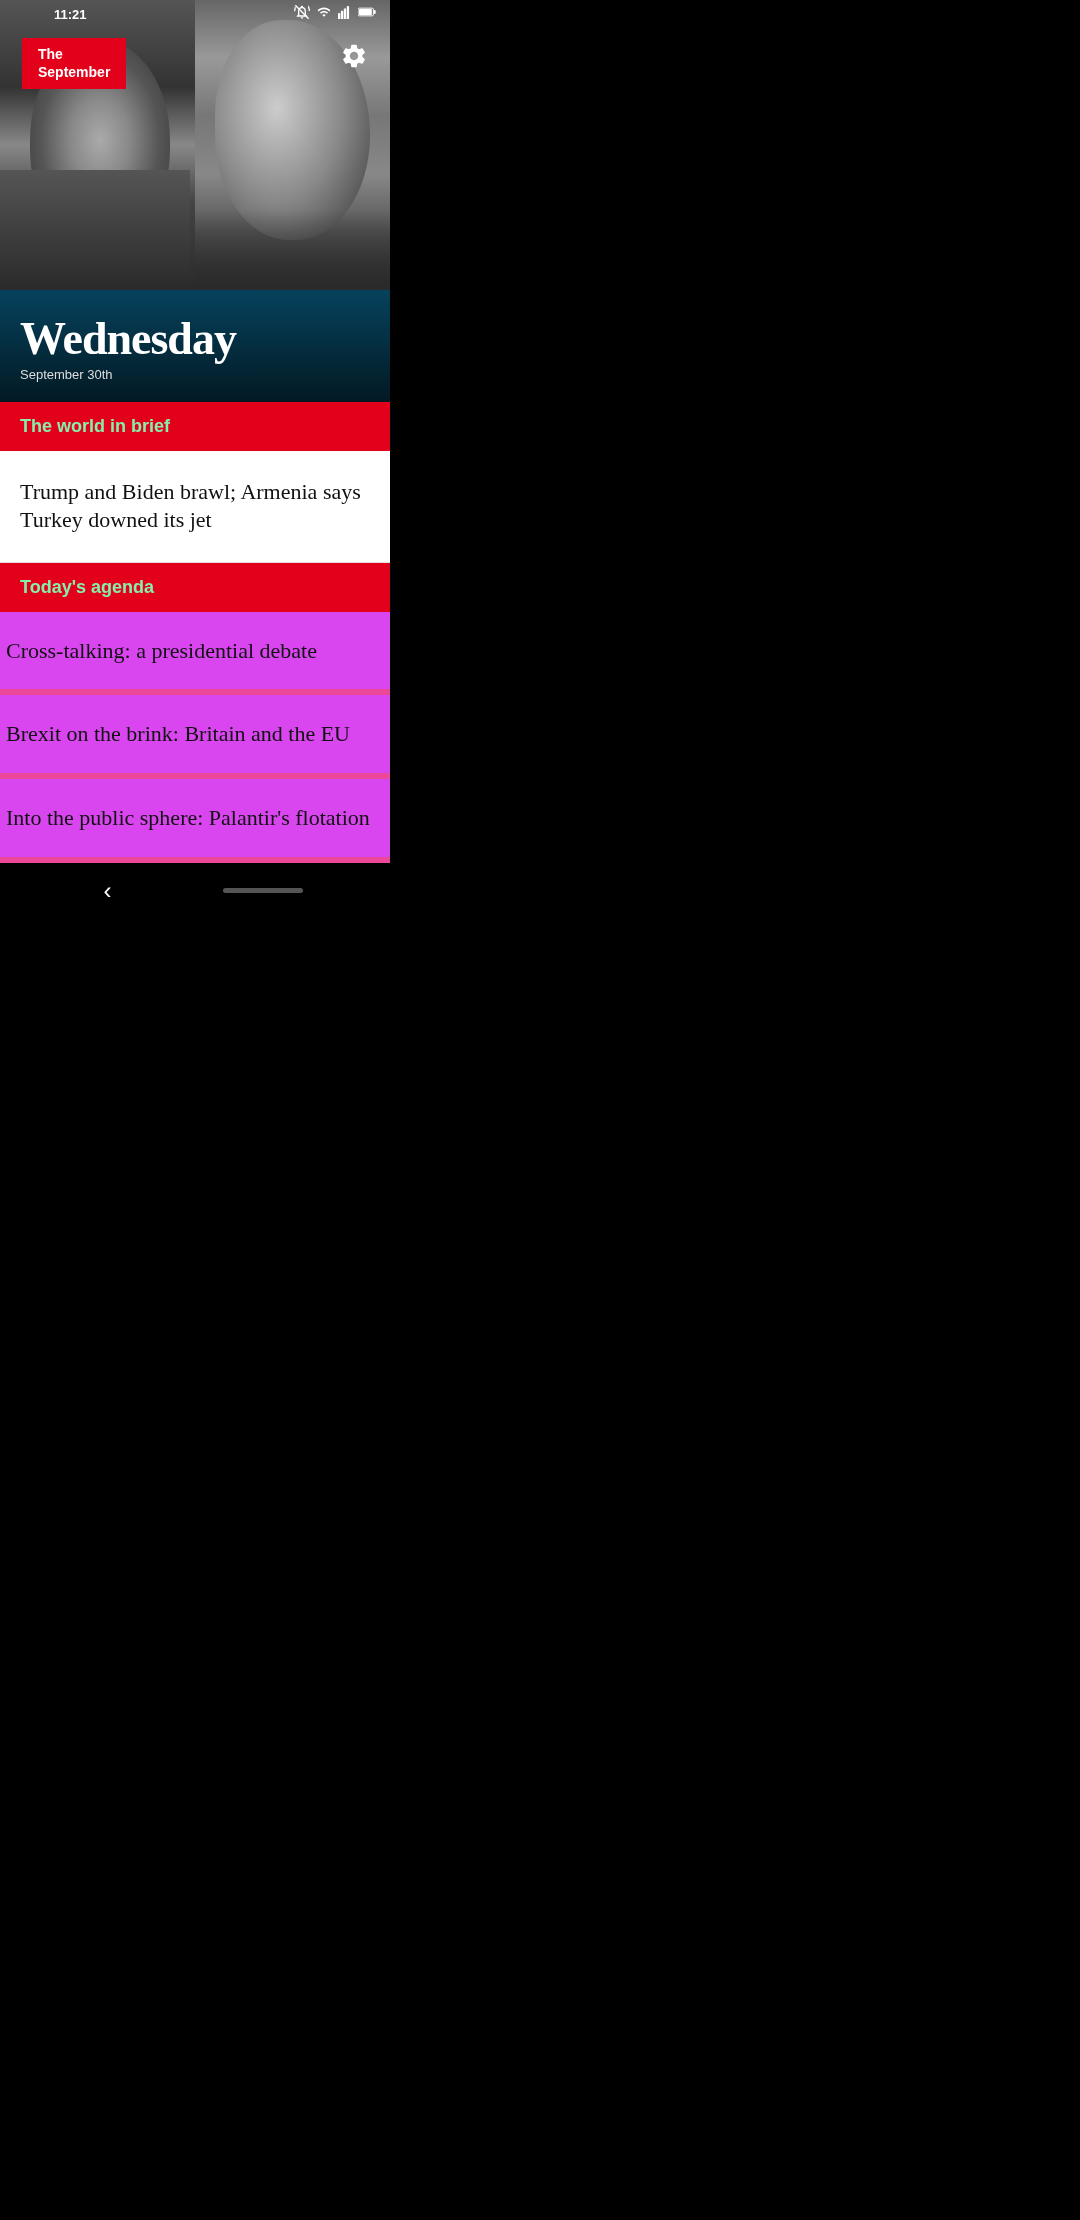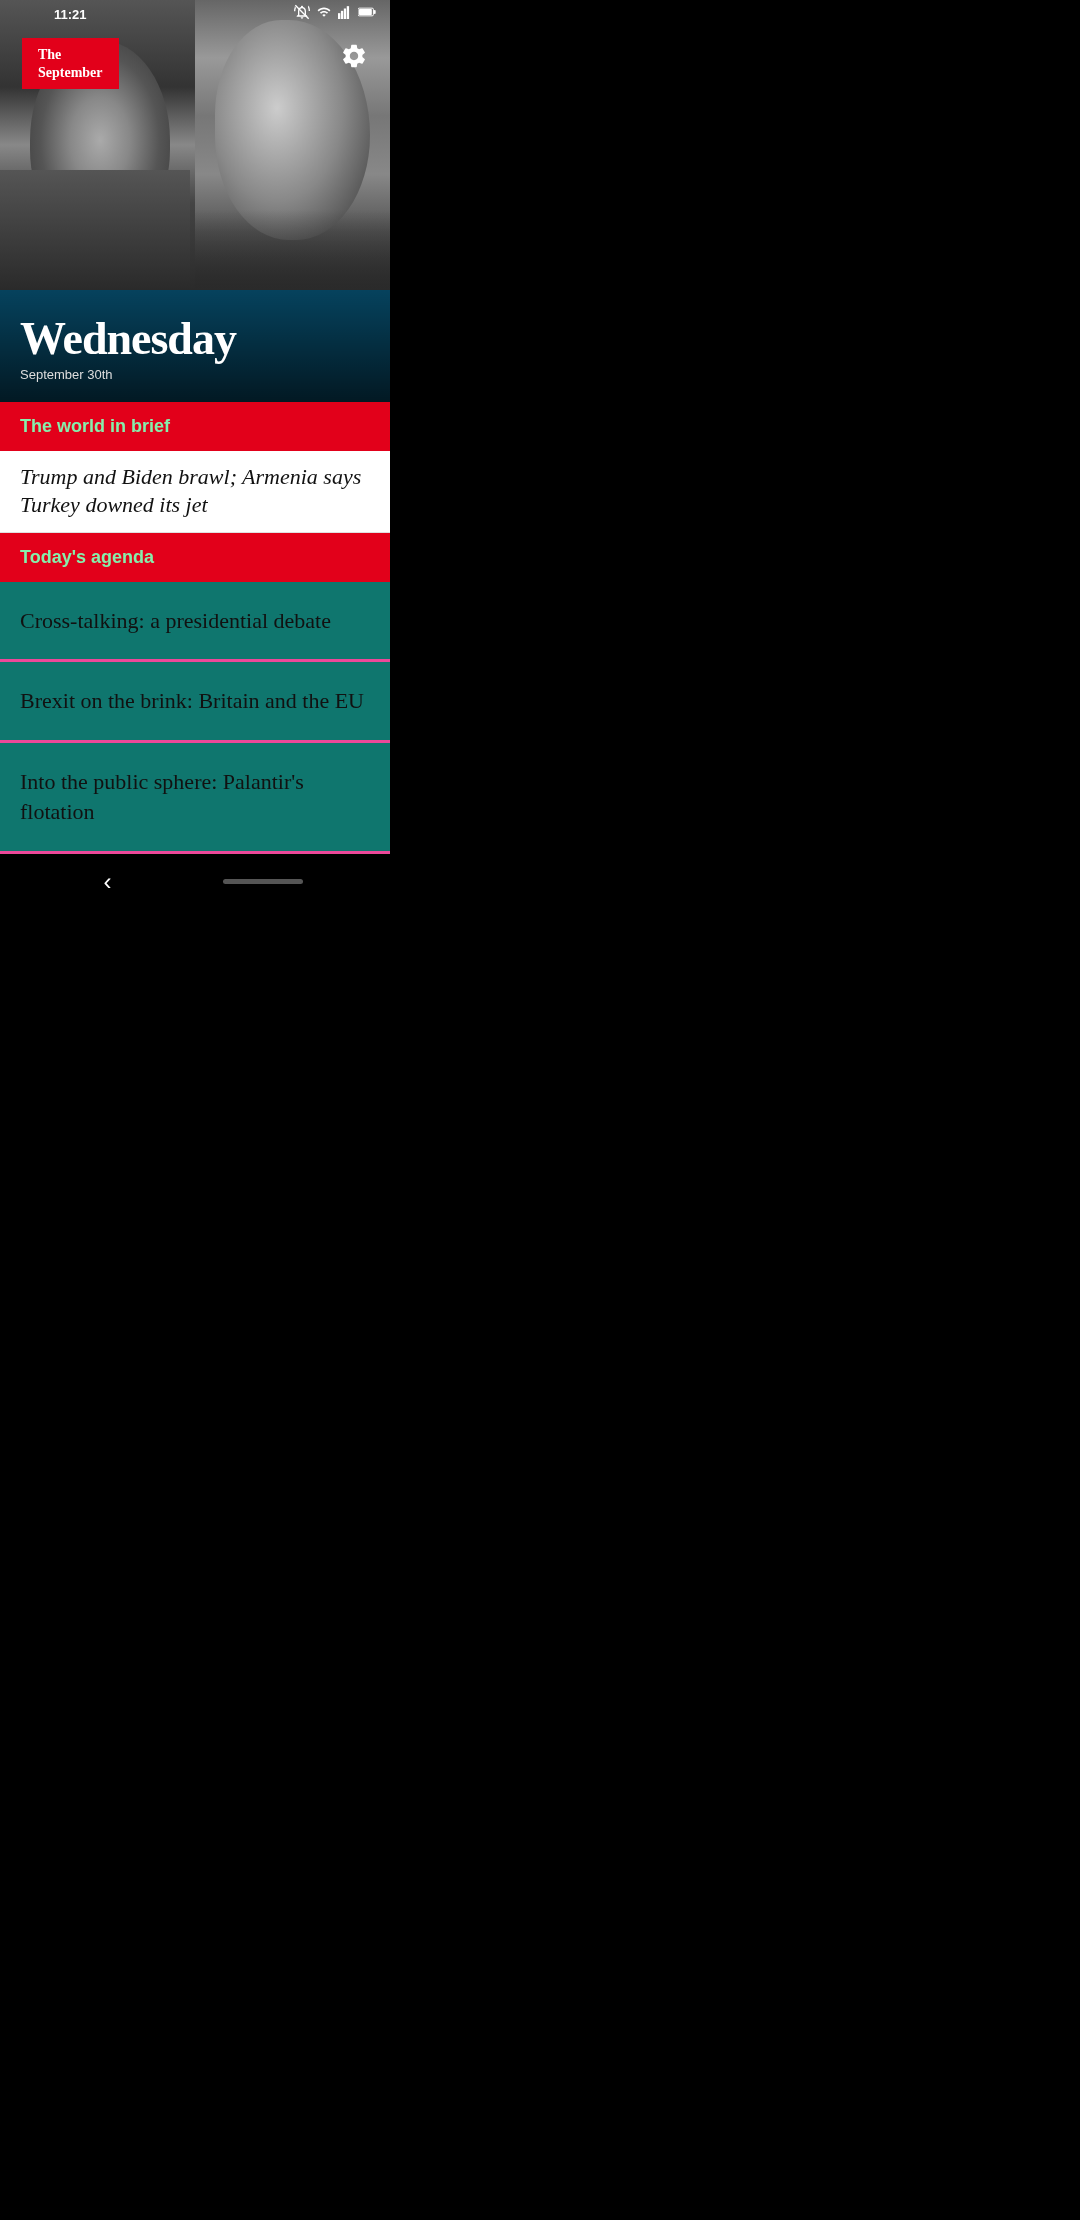--- a/index.html
+++ b/index.html
@@ -130,21 +130,21 @@
       position: absolute;
       top: 38px;
       left: 22px;
       background: #e2001a;
       padding: 8px 16px;
       z-index: 10;
     }
 
     .economist-logo-text {
       color: #fff;
-      font-family: Liberation Serif, serif;
+      font-family: Liberation Sans, sans-serif;
       font-size: 14px;
       font-weight: bold;
       line-height: 1.25;
       display: block;
     }
 
     
     .gear-btn {
       position: absolute;
       top: 38px;
@@ -198,38 +198,37 @@
     .section-header-text {
       color: #86efac;
       font-family: Arial, sans-serif;
       font-size: 18px;
       font-weight: 600;
     }
 
     
     .news-item {
       background: #fff;
-      padding: 12px 20px;
+      padding: 27px 20px;
       border-bottom: 1px solid #e0e0e0;
-      font-style: italic;
     }
 
     .news-item-title {
       color: #111;
       font-family: Georgia, serif;
       font-size: 22px;
       line-height: 1.3;
       font-weight: normal;
     }
 
     
     .agenda-item {
-      background: #0f766e;
-      padding: 24px 20px;
-      border-bottom: 3px solid #ec4899;
+      background: #d946ef;
+      padding: 24px 6px;
+      border-bottom: 6px solid #ec4899;
     }
 
     .agenda-item-title {
       color: #111;
       font-family: Georgia, serif;
       font-size: 22px;
       line-height: 1.35;
       font-weight: normal;
     }
 

